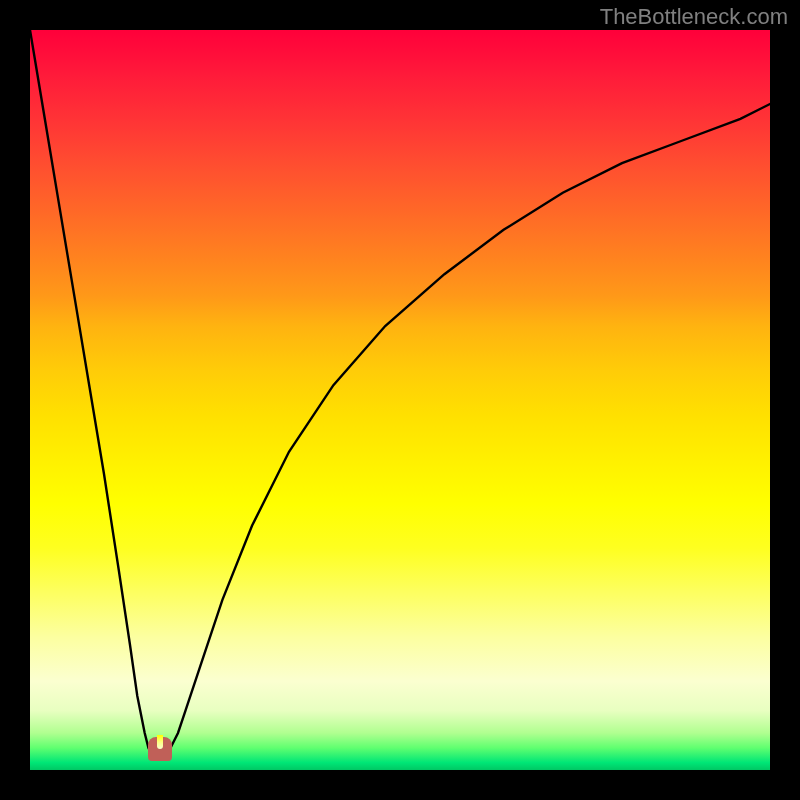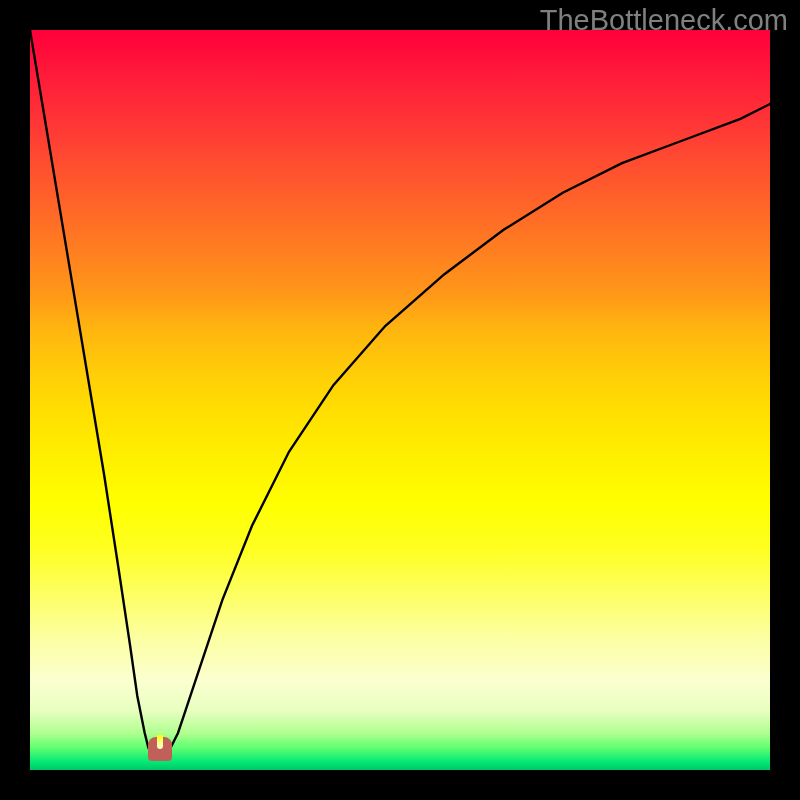--- a/index.html
+++ b/index.html
@@ -8,21 +8,21 @@
     position: relative;
     width: 800px;
     height: 800px;
     background: #000;
   }
   .watermark {
     position: absolute;
     top: 4px;
     right: 12px;
     font-family: Arial, Helvetica, sans-serif;
-    font-size: 29px;
+    font-size: 22px;
     color: #808080;
     z-index: 10;
     user-select: none;
   }
   .plot-area {
     position: absolute;
     left: 30px;
     top: 30px;
     width: 740px;
     height: 740px;

